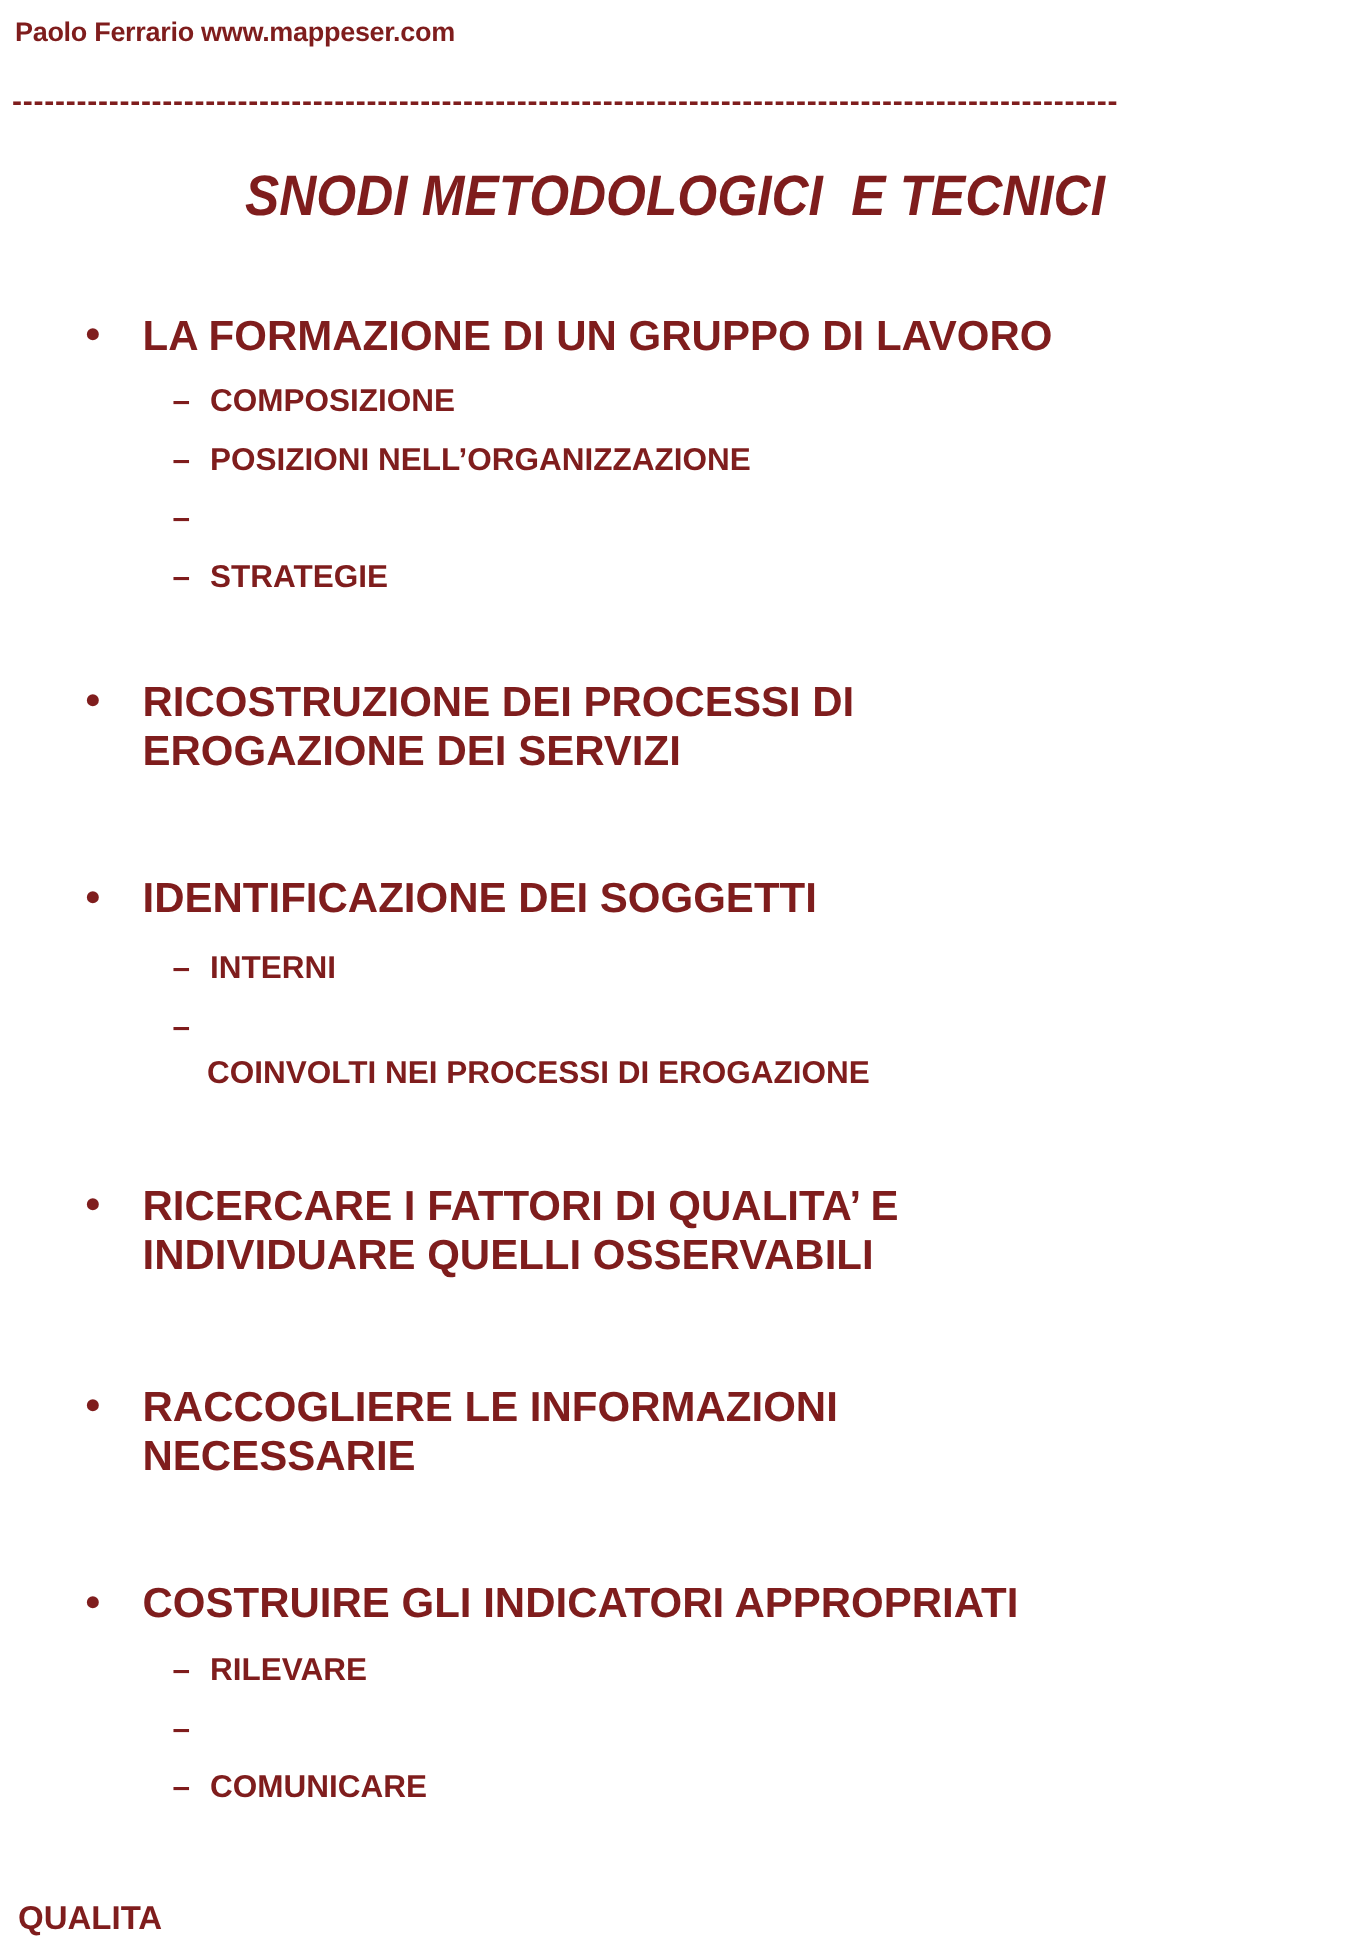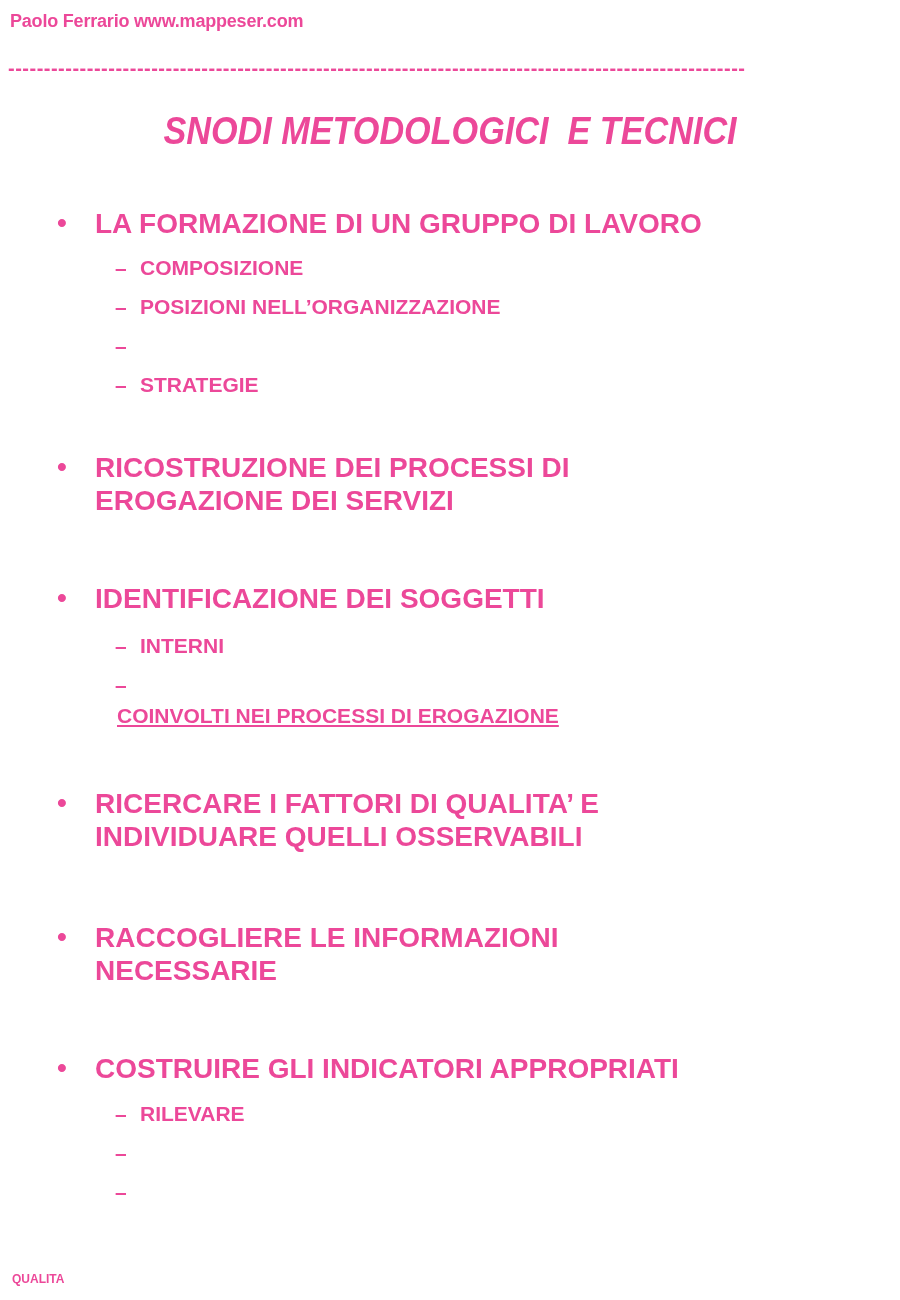--- a/index.html
+++ b/index.html
@@ -1,40 +1,40 @@
 <!DOCTYPE html>
 <html><head>
 <meta charset="utf-8">
 <style>
   html,body{margin:0;padding:0;background:#ffffff;}
   .page{
-    position:relative;width:900px;height:1300px;background:#ffffff;color:#ec4899;
+    position:relative;width:900px;height:1300px;background:#ffffff;color:#7f1d1d;
     font-family:"Liberation Sans",sans-serif;font-weight:bold;overflow:hidden;
   }
   .header{position:absolute;left:10px;top:10px;font-size:18px;line-height:22px;letter-spacing:-0.2px;}
   .header div{white-space:nowrap;}
   .divider{
     position:absolute;left:8px;top:57px;width:738px;height:26px;overflow:hidden;
     white-space:nowrap;font-size:20px;letter-spacing:0.5px;
   }
   .title{
     position:absolute;left:0;top:110px;width:900px;text-align:center;
     font-size:38px;font-style:italic;white-space:pre;transform:scaleX(0.9);
   }
   .section{position:absolute;left:95px;right:15px;font-size:28px;line-height:33px;}
   .section .main{white-space:pre-line;}
   .dot{position:absolute;left:-38px;top:-1px;font-size:28px;}
   .subs{position:absolute;left:20px;right:0;font-size:21px;}
   .sub{display:flex;line-height:39px;white-space:nowrap;}
   .dash{width:25px;flex:none;}
-  .note{margin-top:-8px;margin-left:2px;line-height:39px;white-space:nowrap;text-decoration:underline;}
+  .note{margin-top:-8px;margin-left:23px;line-height:39px;white-space:nowrap;}
   .subs-s0{top:41px;}
   .subs-s2{top:44px;}
   .subs-s5{top:42px;}
-  .footer{position:absolute;left:12px;top:1267px;font-size:12px;line-height:24px;}
+  .footer{position:absolute;left:12px;top:1267px;font-size:22px;line-height:24px;}
 </style>
 </head>
 <body>
 
 <div class="page">
 
   <div class="header">
     <div>Paolo Ferrario www.mappeser.com</div>
   </div>
 
@@ -103,19 +103,20 @@
     <div class="subs subs-s5">
       <div class="sub">
         <span class="dash">–</span>
         <span>RILEVARE</span>
       </div>
       <div class="sub">
         <span class="dash">–</span>
       </div>
       <div class="sub">
         <span class="dash">–</span>
+        <span>COMUNICARE</span>
       </div>
     </div>
   </div>
 
   <div class="footer">QUALITA</div>
 
 </div>
 
 </body></html>

